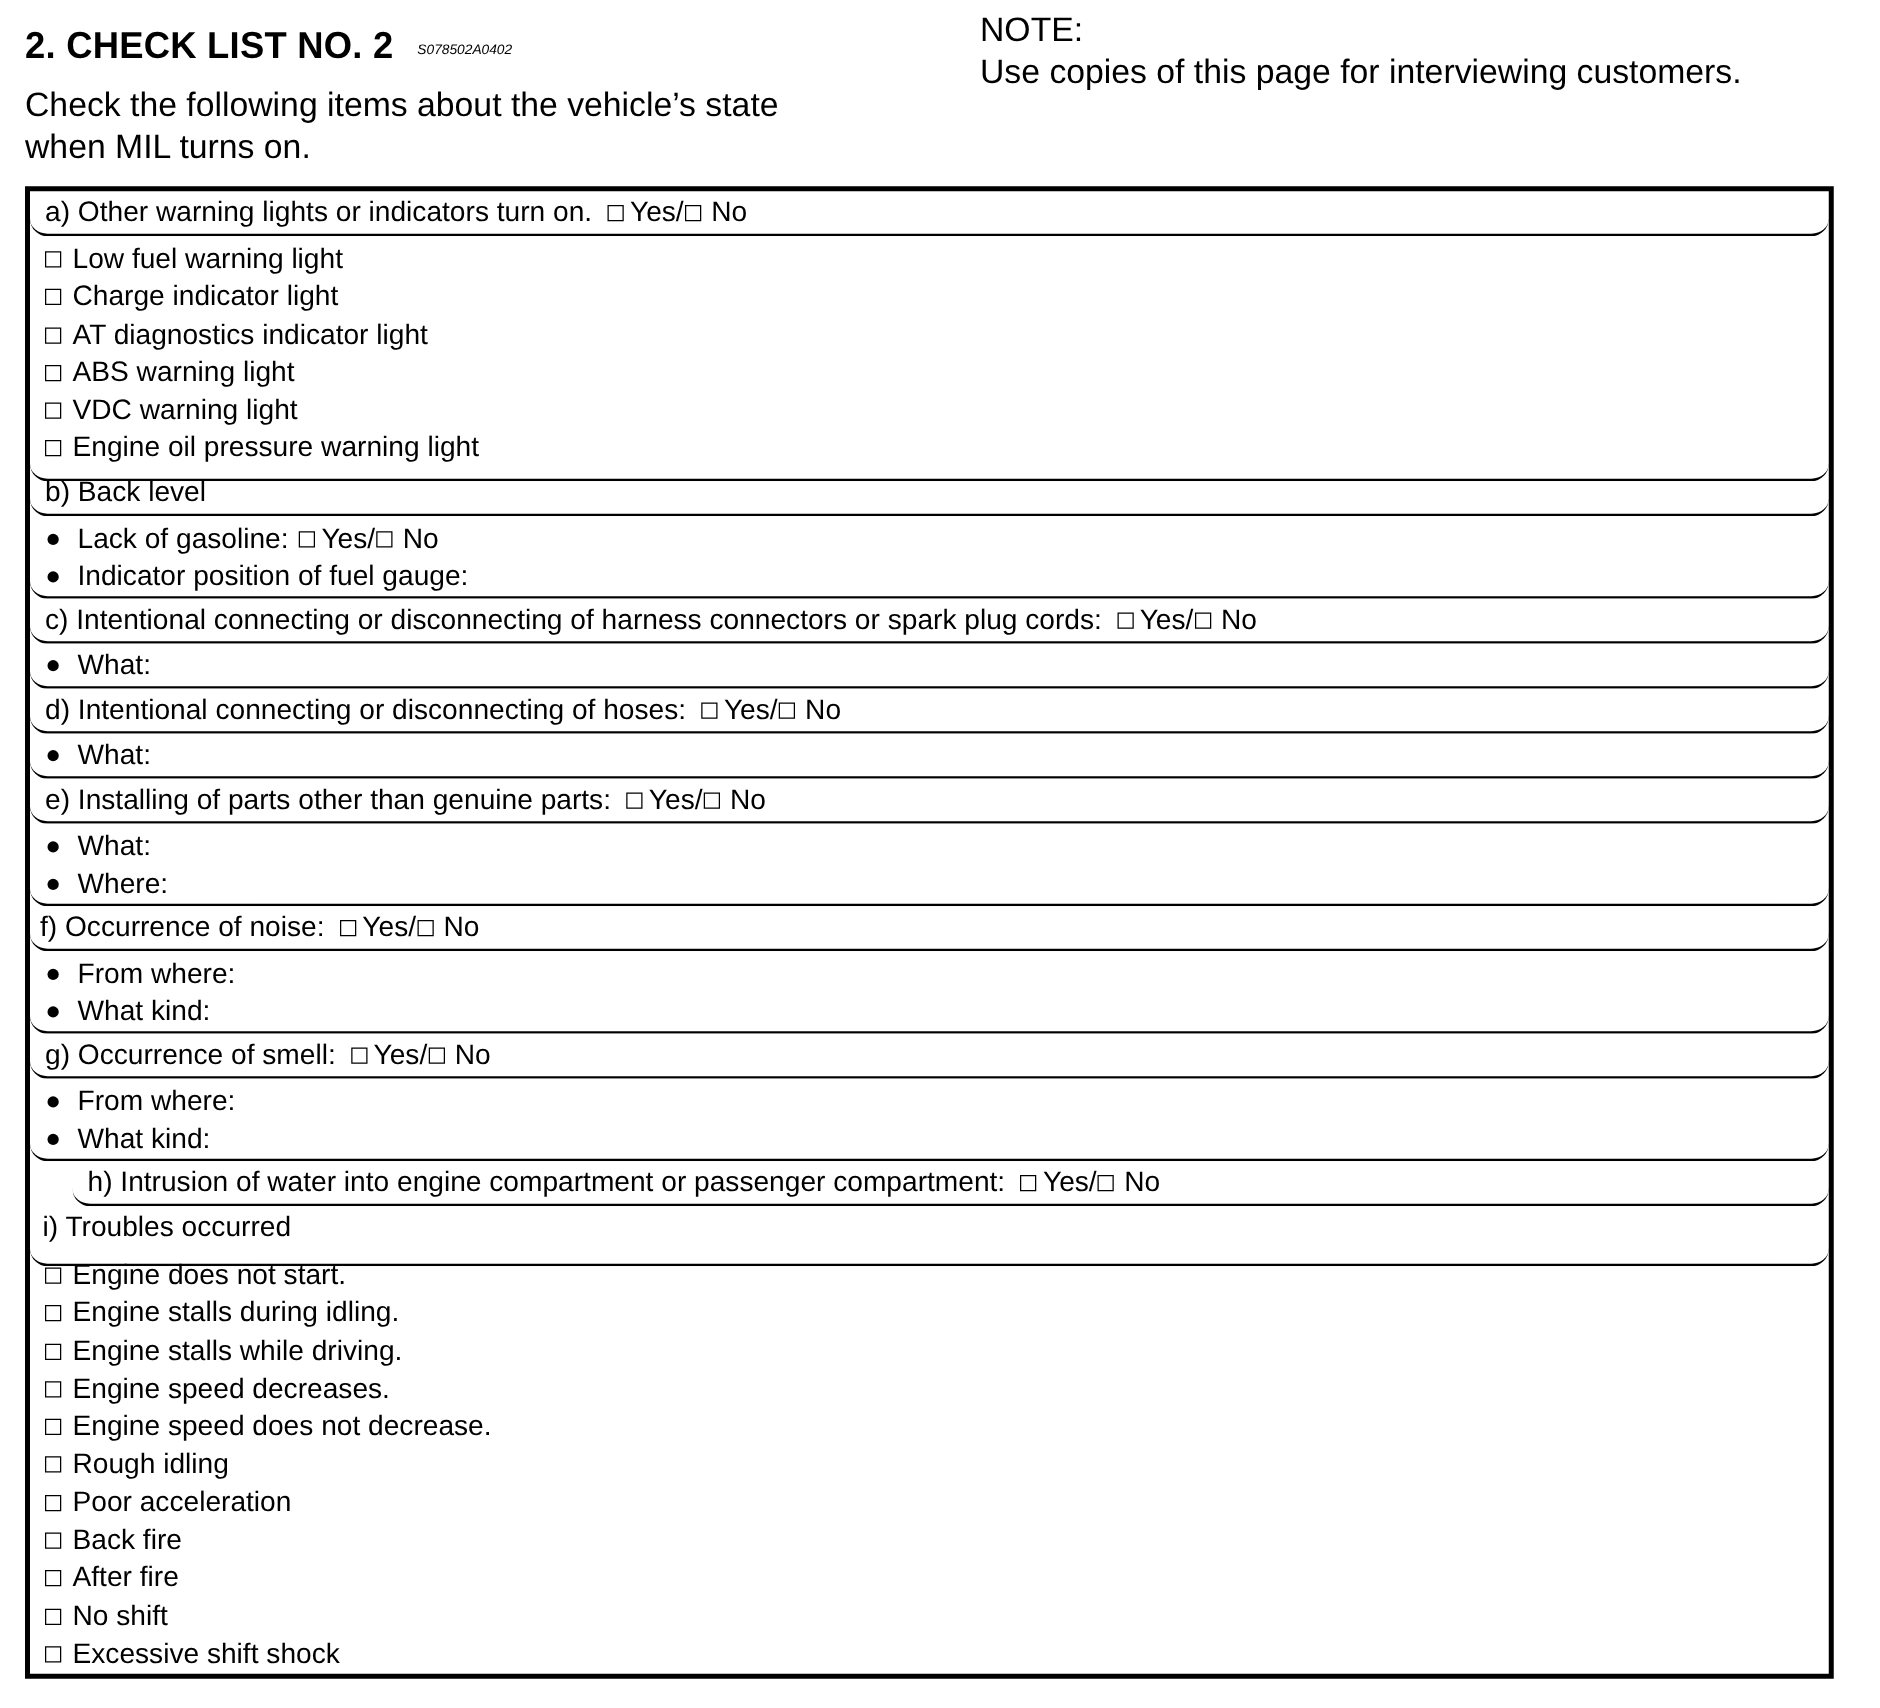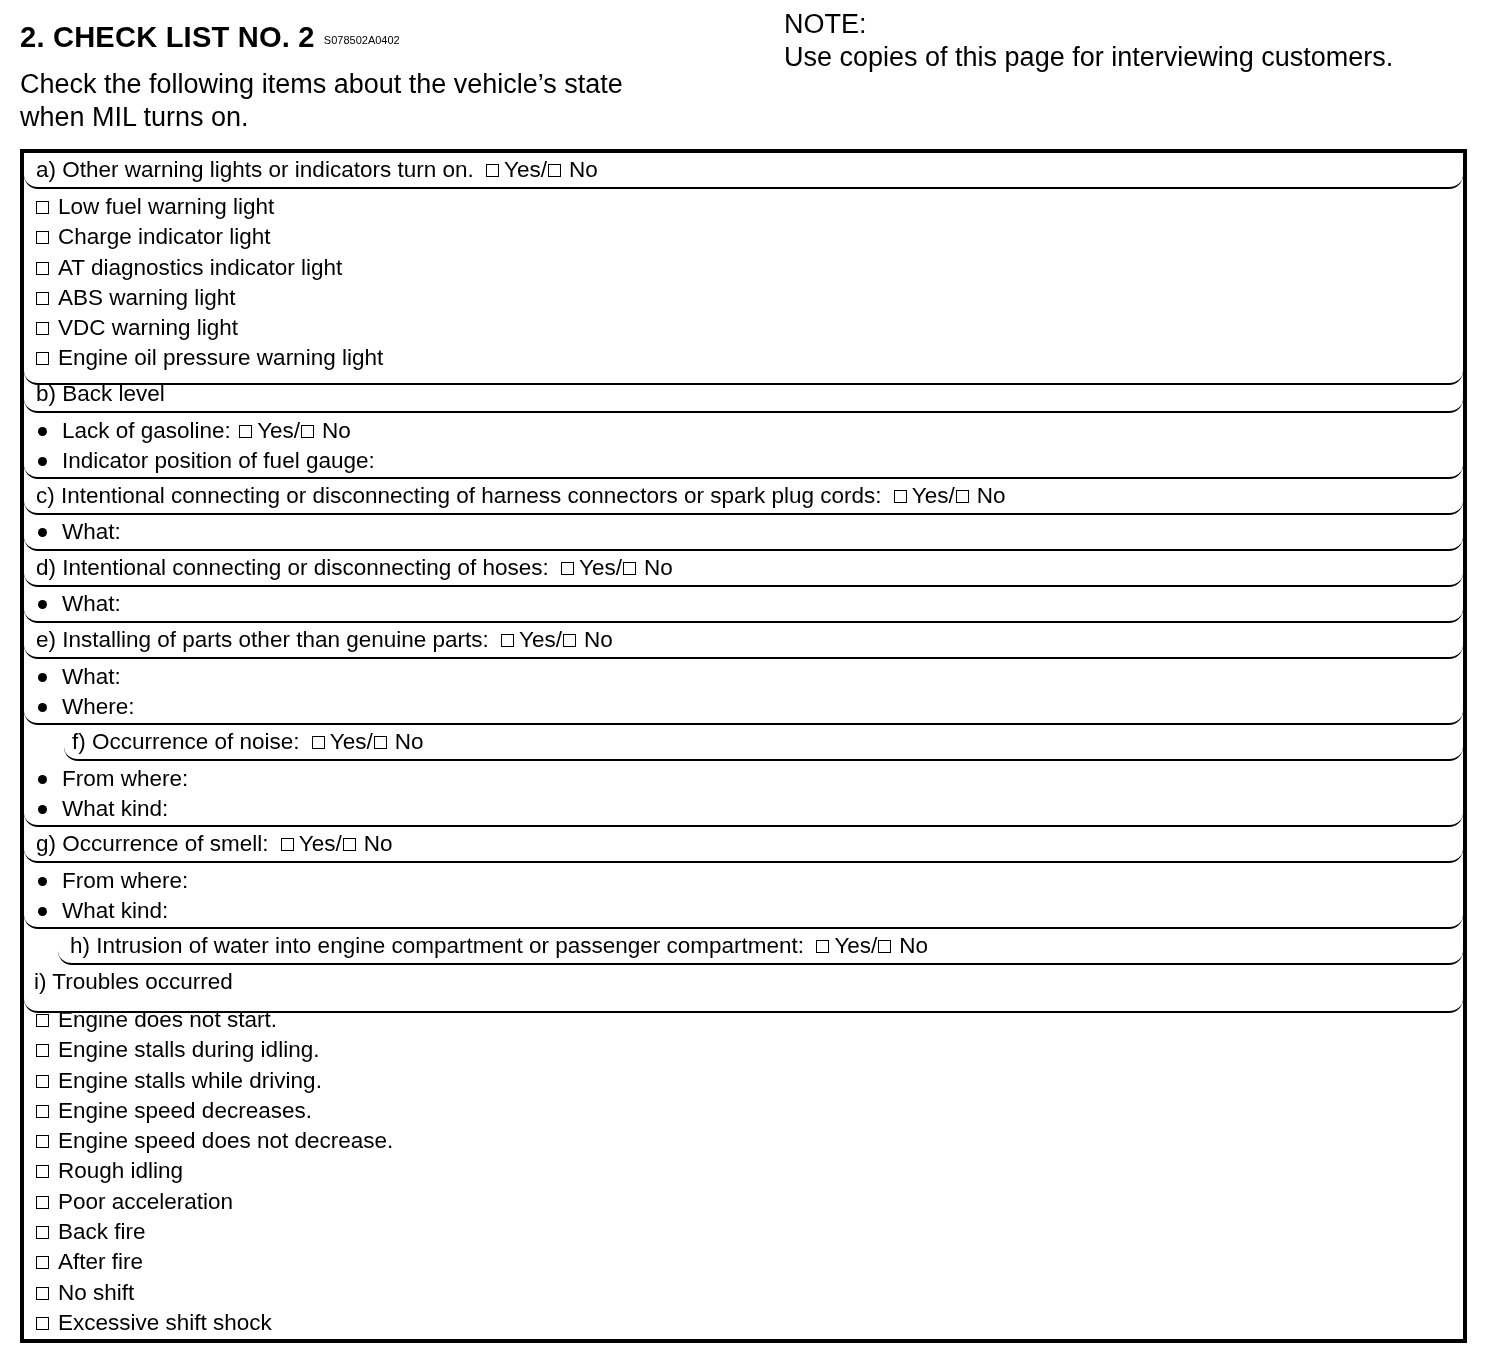--- a/index.html
+++ b/index.html
@@ -27,21 +27,23 @@
     white-space: nowrap;
   }
   .title {
     font-weight: bold;
     font-size: 30px;
     letter-spacing: 0.2px;
     transform: scaleX(0.97);
     transform-origin: left;
   }
   .doc-code {
+    font-style: italic;
     font-size: 11px;
+    margin-left: 10px;
     position: relative;
     top: -3px;
   }
   .intro {
     font-size: 27px;
     line-height: 33px;
     margin-top: 14px;
   }
   .header-right {
     position: absolute;
@@ -195,21 +197,21 @@
   </div>
   <div class="row" style="top:506px; height:66px; padding-top:3px;">
     <div class="line">
       <span class="bullet"></span><span>What:</span>
     </div>
     <div class="line">
       <span class="bullet"></span><span>Where:</span>
     </div>
   </div>
 
-  <div class="row q" style="top:572px; height:36px; padding-left:8px;margin-left:40px;">
+  <div class="row q" style="top:572px; height:36px; padding-left:8px;">
     <div class="line">
       <span>f) Occurrence of noise:</span>
       <span class="yn">
         <span class="cb inline" style="margin-left:6px;"></span><span>Yes/</span><span class="cb inline" style="margin-left:1px;"></span><span style="margin-left:3px;">No</span>
       </span>
     </div>
   </div>
   <div class="row" style="top:608px; height:66px; padding-top:3px;">
     <div class="line">
       <span class="bullet"></span><span>From where:</span>

